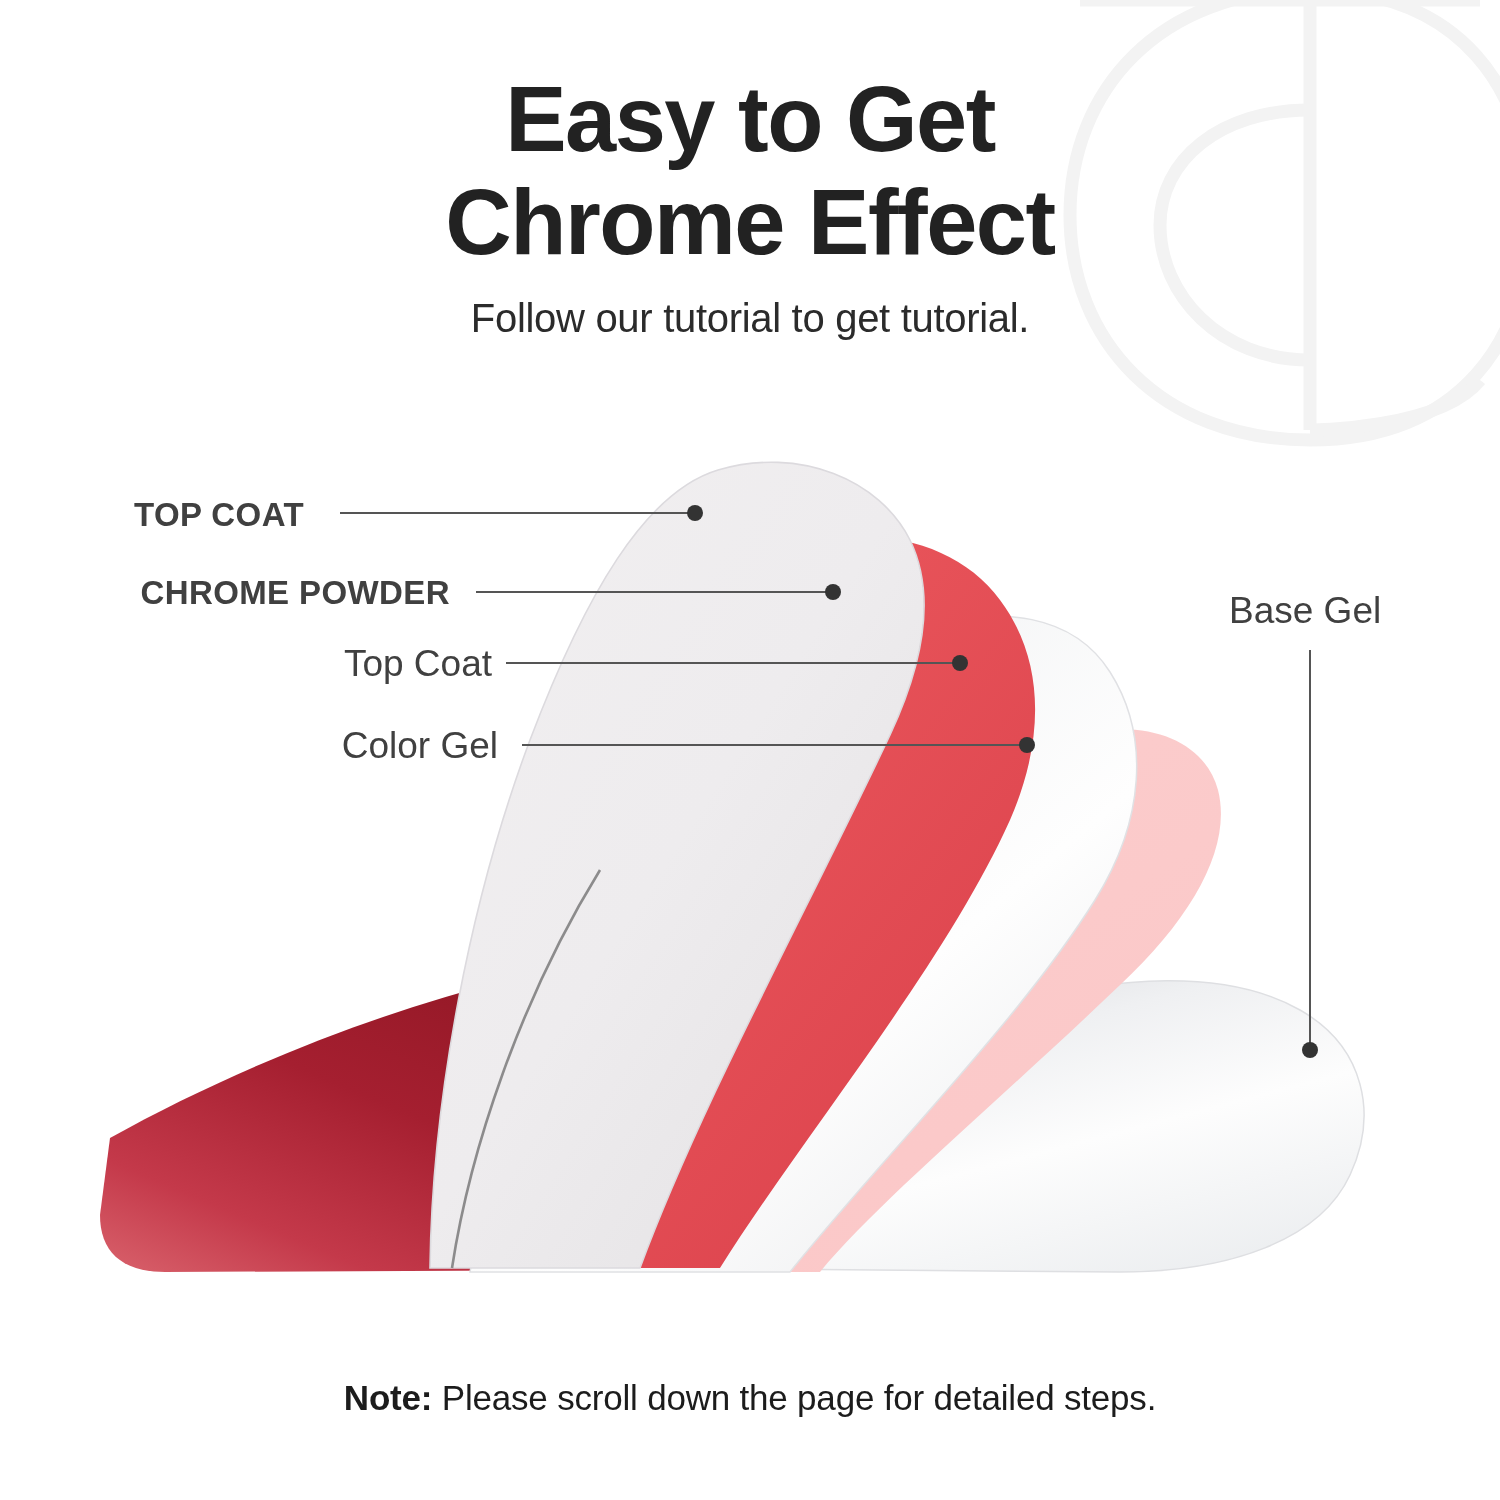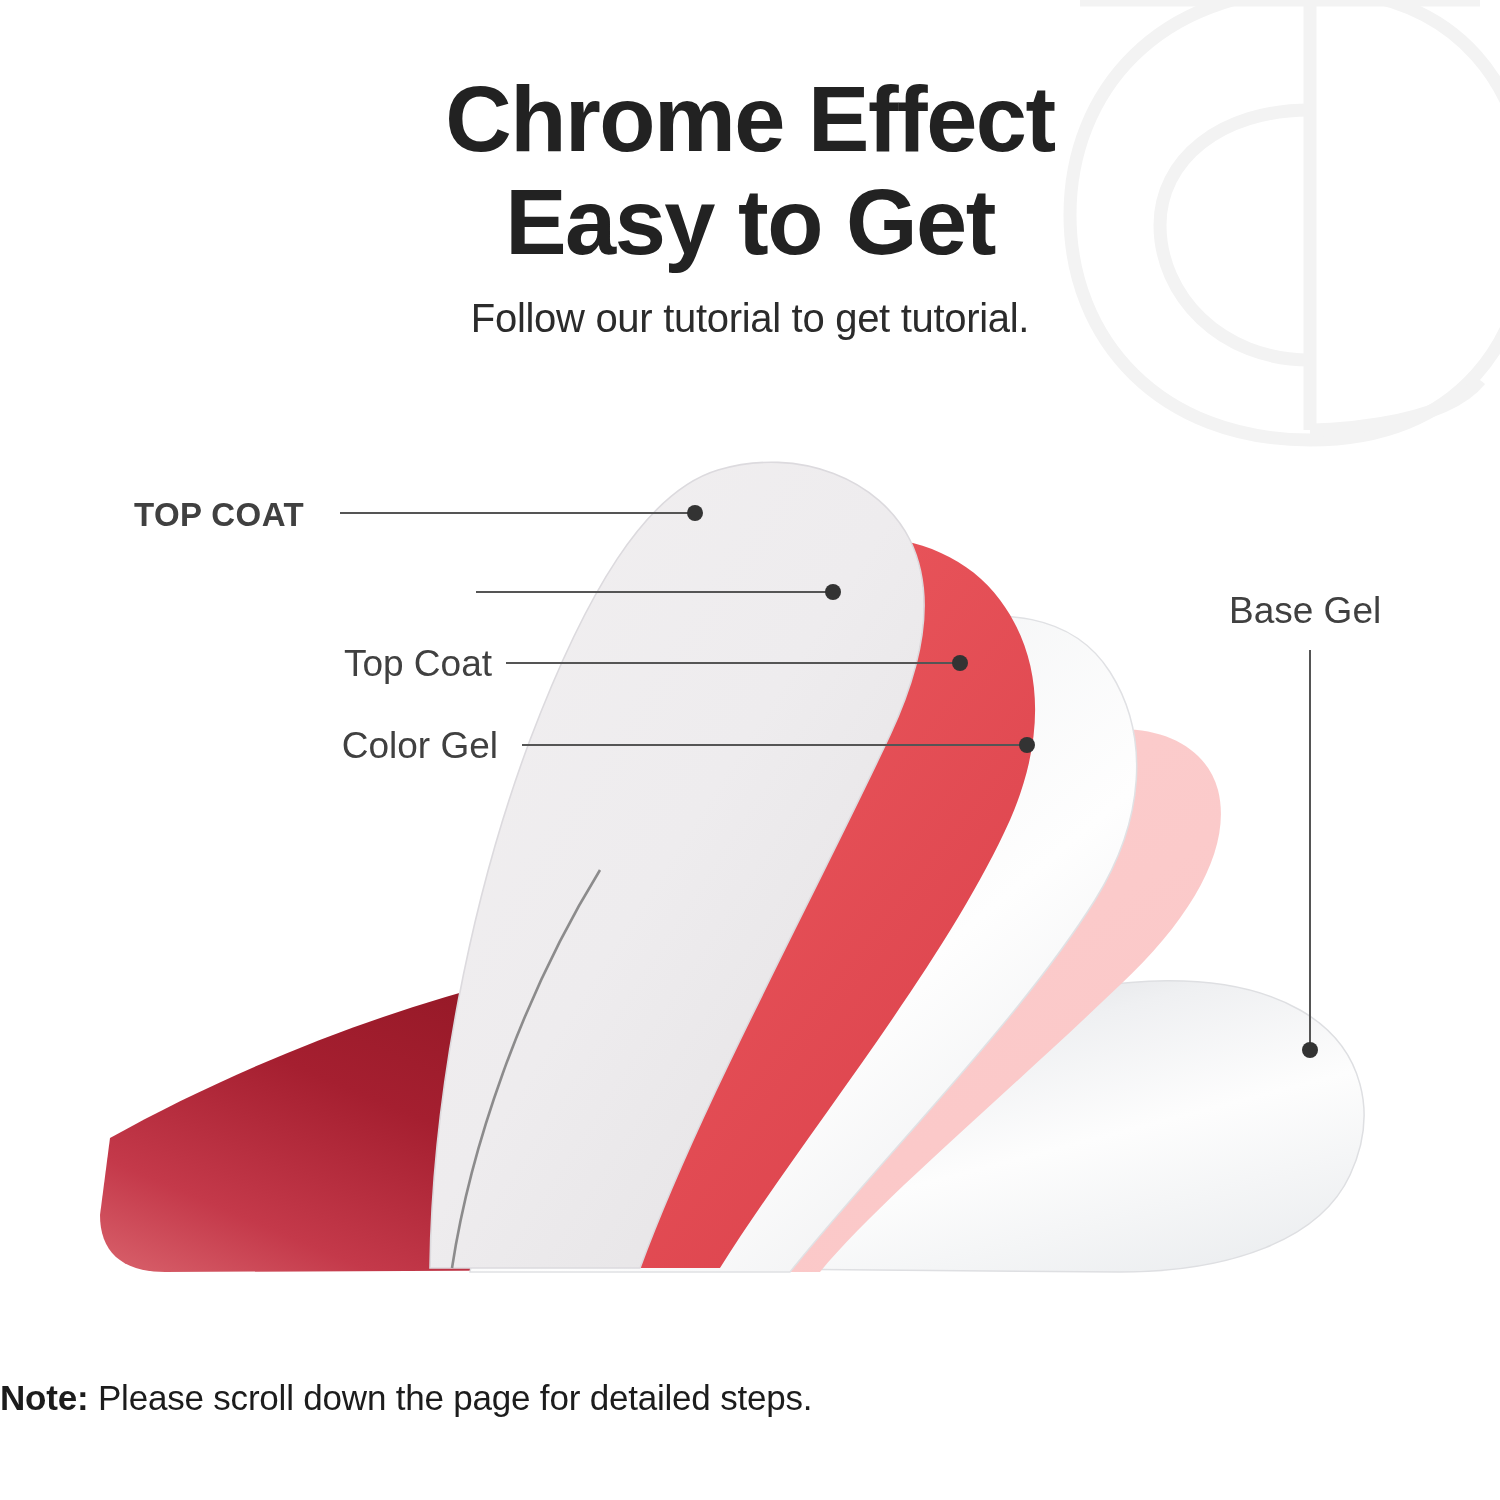--- a/index.html
+++ b/index.html
@@ -46,43 +46,43 @@
 
   .lbl-topcoat-bold{right:1196px;top:498px;font-size:33px;}
   .lbl-chrome-bold {right:1050px;top:576px;font-size:33px;}
   .lbl-topcoat     {right:1008px;top:645px;font-size:37px;}
   .lbl-colorgel    {right:1002px;top:727px;font-size:37px;text-align:center;}
   .lbl-basegel     {left:1229px;top:592px;font-size:37px;}
 
   
   .note{
     position:absolute;left:0;top:1378px;width:1500px;
-    text-align:left;font-size:35px;color:#1c1c1c;letter-spacing:-0.2px;
+    text-align:center;font-size:35px;color:#1c1c1c;letter-spacing:-0.2px;
   }
   .note b{font-weight:bold;}
 </style>
 </head>
 <body>
 
 <div id="stage">
 
   <svg class="watermark" viewBox="0 0 520 520">
     <g fill="none" stroke="#f3f3f3" stroke-width="13">
       <path d="M300 30 L300 470"></path>
       <path d="M300 30 C150 30 60 130 60 255 C60 380 150 480 300 480 C450 480 520 380 520 255 C520 130 450 30 300 30 Z"></path>
       <path d="M300 150 C210 150 150 200 150 265 C150 335 210 400 300 400"></path>
       <path d="M70 40 L470 40"></path>
       <path d="M300 470 C300 470 430 470 470 420"></path>
     </g>
   </svg>
 
   <div class="header">
     <h1 class="title">
+      <span class="line">Easy to Get</span>
       <span class="line">Chrome Effect</span>
-      <span class="line">Easy to Get</span>
     </h1>
     <p class="subtitle">Follow our tutorial to get tutorial.</p>
   </div>
 
   <svg class="illo" viewBox="0 0 1500 1500">
     <defs>
 
       <linearGradient id="gNail" x1="0" y1="1" x2="1" y2="0">
         <stop offset="0" stop-color="#d9626c"></stop>
         <stop offset="0.18" stop-color="#c4394a"></stop>
@@ -198,20 +198,21 @@
       <circle cx="695" cy="513" r="8"></circle>
       <circle cx="833" cy="592" r="8"></circle>
       <circle cx="960" cy="663" r="8"></circle>
       <circle cx="1027" cy="745" r="8"></circle>
       <circle cx="1310" cy="1050" r="8"></circle>
     </g>
   </svg>
 
   <div class="label bold lbl-topcoat-bold">TOP COAT</div>
 
+  <div class="label bold lbl-chrome-bold">CHROME POWDER</div>
 
   <div class="label reg lbl-topcoat">Top Coat</div>
 
   <div class="label reg lbl-colorgel">Color Gel</div>
 
   <div class="label reg lbl-basegel">Base Gel</div>
 
   <div class="note">
     <b>Note:</b><span> Please scroll down the page for detailed steps.</span>
   </div>

